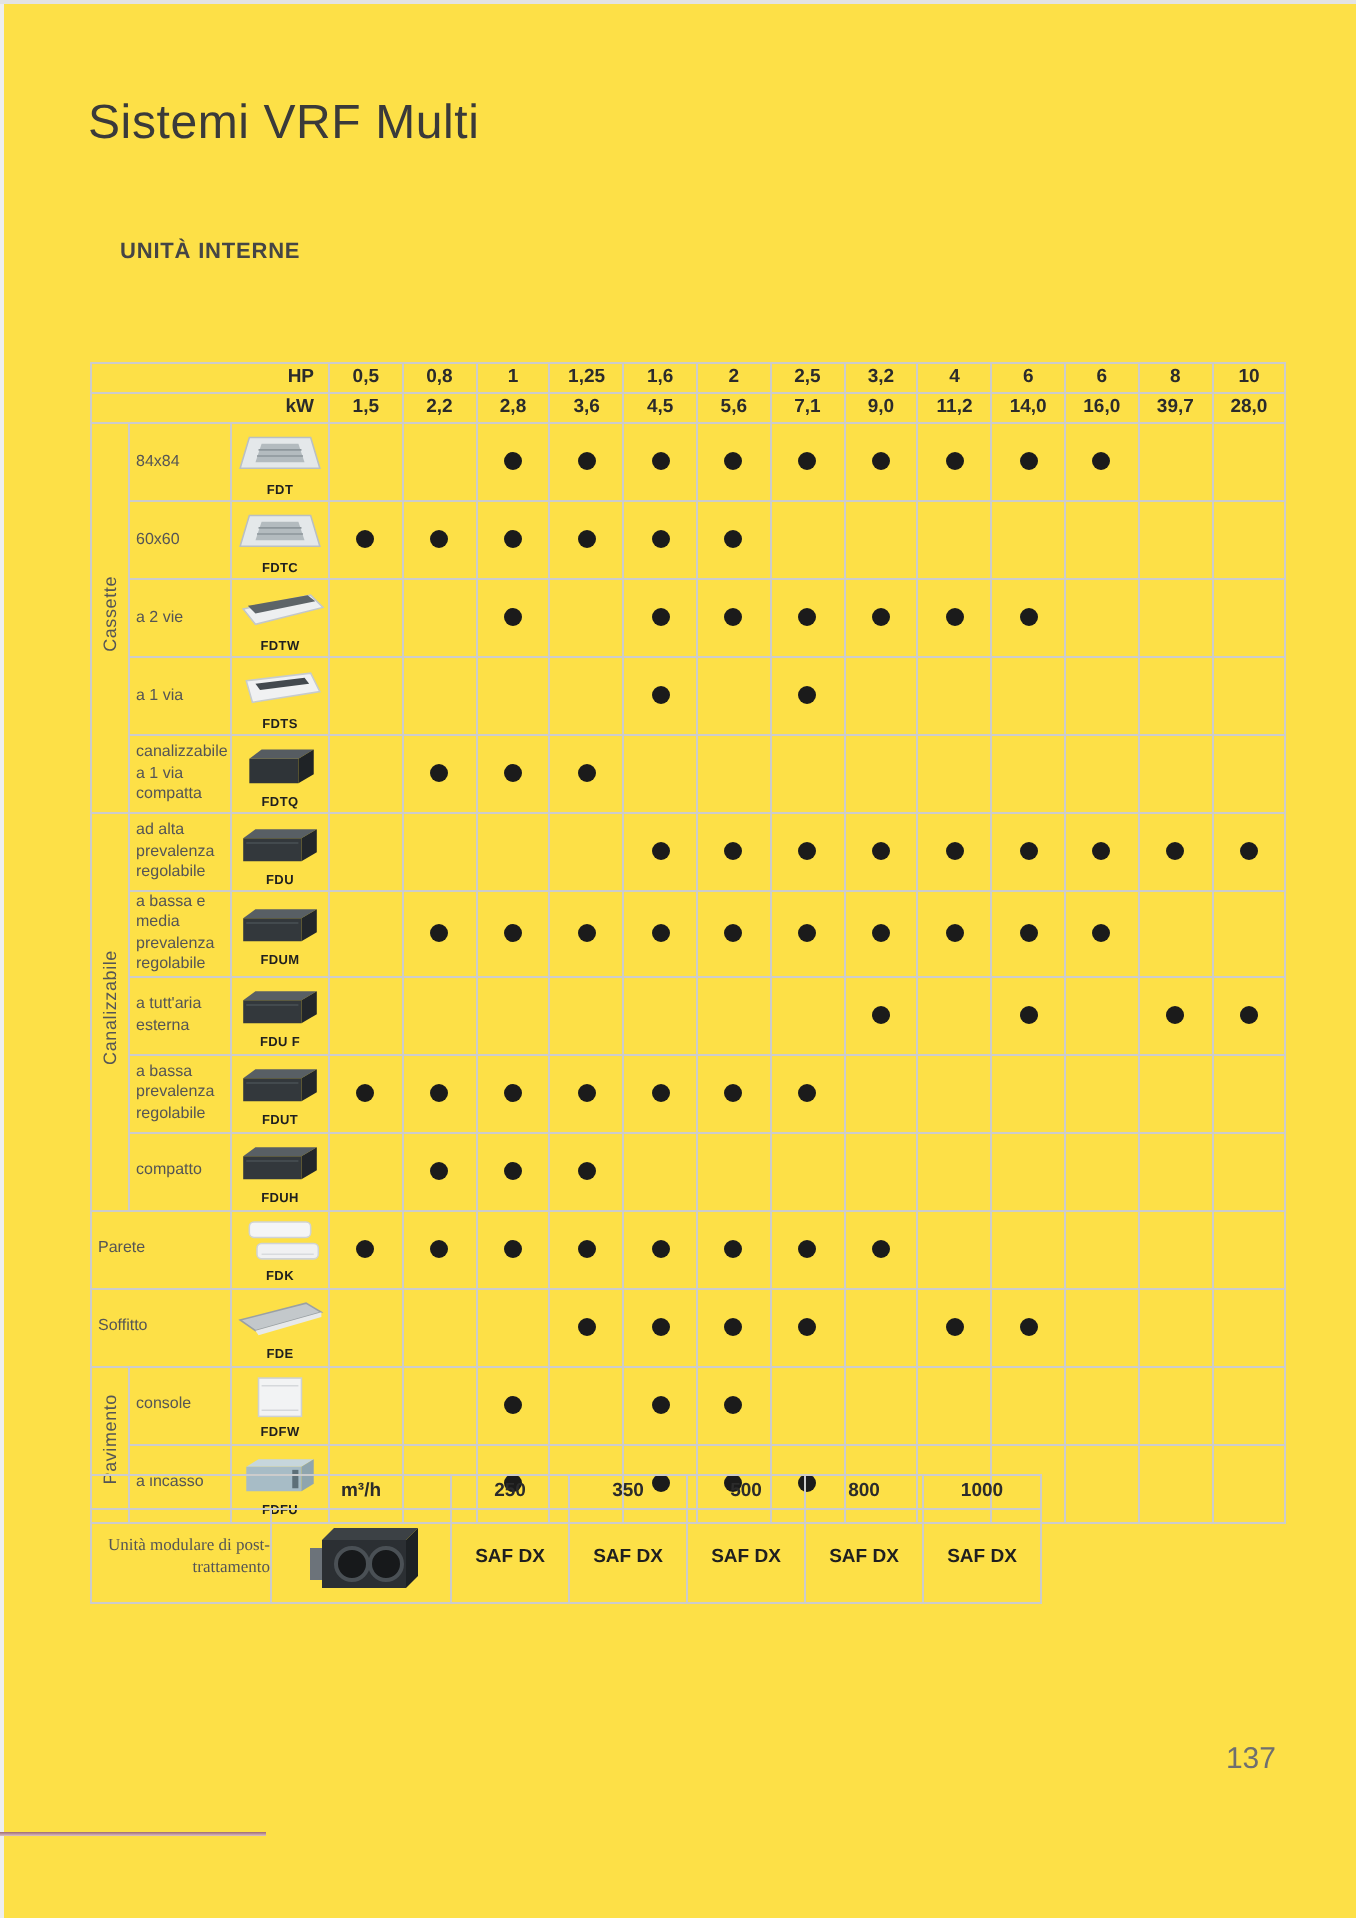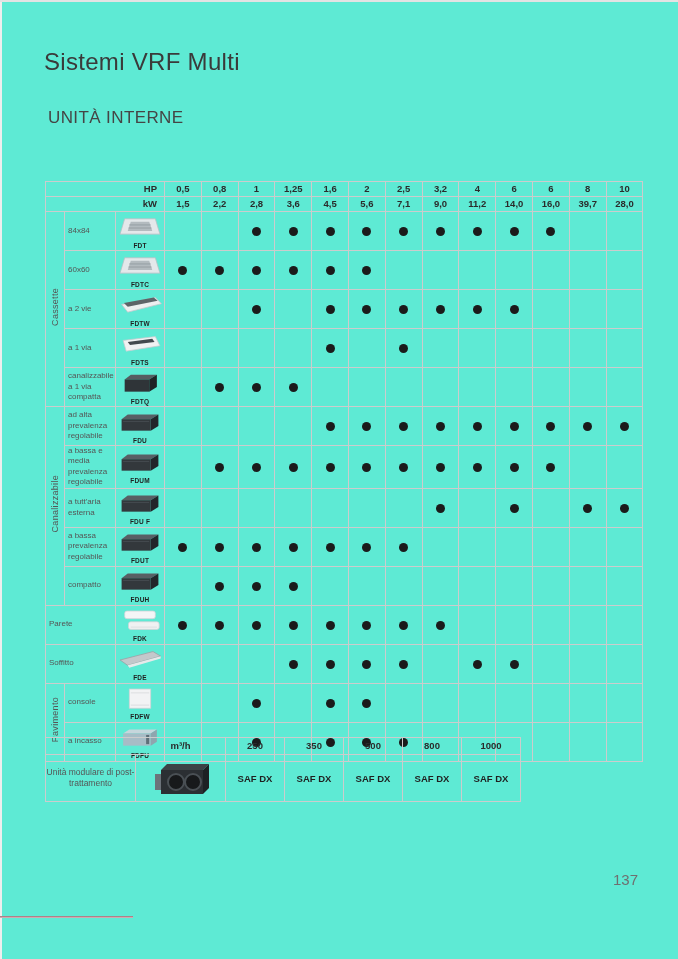--- a/index.html
+++ b/index.html
@@ -1,23 +1,23 @@
 <!DOCTYPE html>
 <html><head>
 <meta charset="utf-8">
 <style>
   html,body{margin:0;padding:0;}
   body{width:678px;height:959px;background:#f4f4f4;}
-  .page{position:relative;width:678px;height:959px;background:#5eead4;
+  .page{position:relative;width:678px;height:959px;background:#fde047;
         font-family:"Liberation Sans",sans-serif;overflow:hidden;
         box-shadow:inset 0 2px 0 #e3e3e3, inset 2px 0 0 #eee;}
   .title{position:absolute;left:44px;top:48px;margin:0;font-size:24px;
          font-weight:300;color:#3a3a3a;letter-spacing:0.3px;}
-  .section{position:absolute;left:44px;top:104px;margin:4px;font-size:17px;
-         font-weight:400;color:#454545;letter-spacing:0.4px;}
+  .section{position:absolute;left:44px;top:104px;margin:16px;font-size:11px;
+         font-weight:700;color:#454545;letter-spacing:0.4px;}
 
   table{border-collapse:collapse;table-layout:fixed;}
   td{border:1px solid #ccc;padding:0;overflow:hidden;}
 
   .matrix{position:absolute;left:45px;top:133px;width:598px;margin-top:48px;}
   .matrix thead td{height:14px;font-size:9.5px;font-weight:700;color:#2b2b2b;
                    text-align:center;line-height:14px;}
   .matrix td.hcorner{text-align:right;padding-right:7px;}
   .matrix tbody td{height:38px;}
   td.group{text-align:center;vertical-align:middle;}
@@ -29,21 +29,21 @@
   .code{font-size:6.5px;font-weight:700;color:#1f1f1f;text-align:center;margin-top:1px;
         letter-spacing:0.2px;}
   td.dotcell{text-align:center;vertical-align:middle;}
   .dot{display:inline-block;width:9px;height:9px;border-radius:50%;background:#1b1b1b;}
 
   .post{position:absolute;left:45px;top:737px;width:475px;border-radius:11px;}
   .post thead td{height:16px;font-size:9.5px;font-weight:700;color:#2b2b2b;
                  text-align:center;line-height:16px;}
   .post td.mh{padding-left:90px;}
   .post tbody td{height:46px;vertical-align:middle;}
-  td.plabel{font-size:8.5px;color:#555;text-align:center;line-height:1.35;}
+  td.plabel{font-size:8.5px;color:#555;text-align:right;line-height:1.35;font-family:Liberation Serif, serif;}
   td.pval{font-size:9.5px;font-weight:700;color:#1f1f1f;text-align:center;}
 
   .accent-line{position:absolute;left:0;top:916px;width:133px;height:2px;
                background:linear-gradient(#9f6b73,#dcc2c6);}
   .page-number{position:absolute;top:871px;right:40px;font-size:15px;color:#6f6f6f;}
 </style>
 </head>
 <body>
 
 <div class="page">

